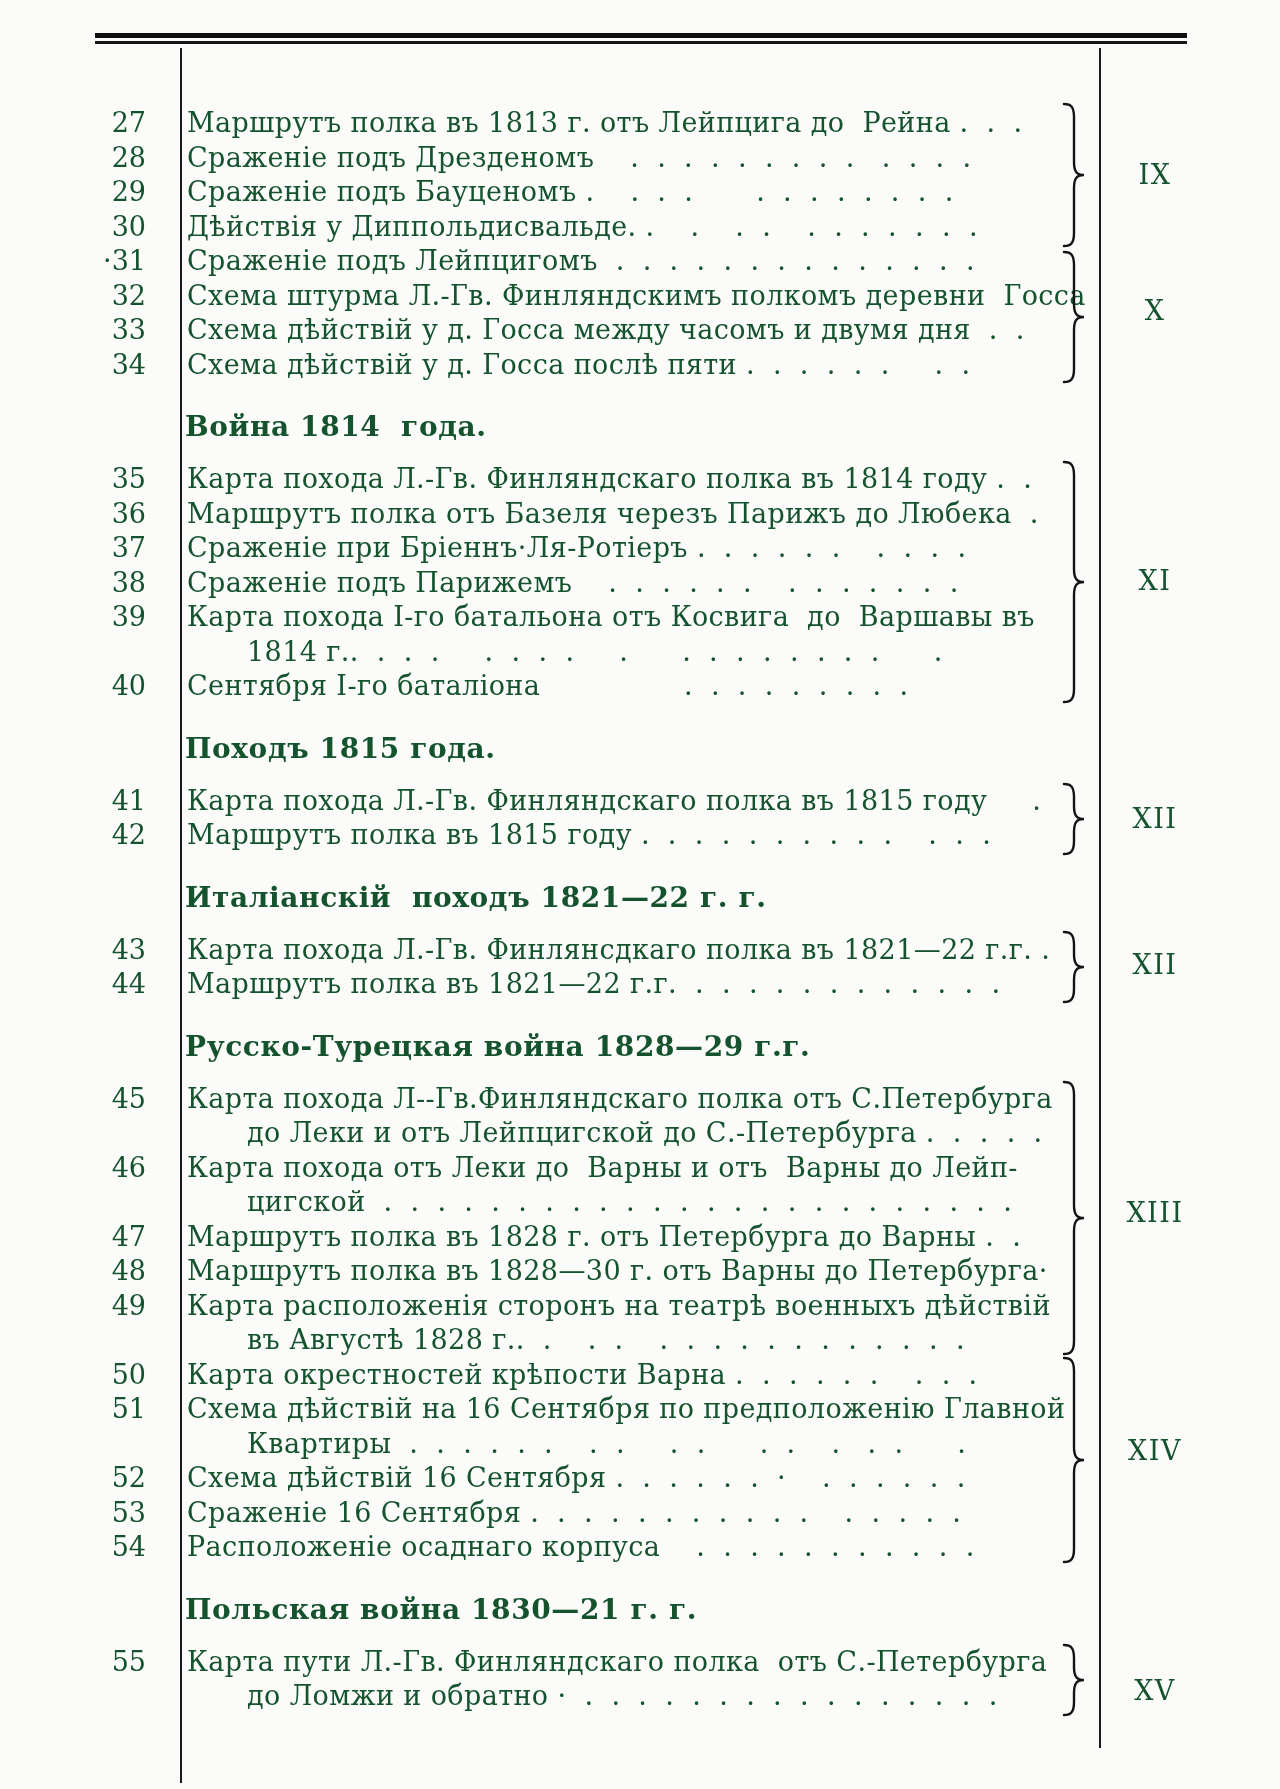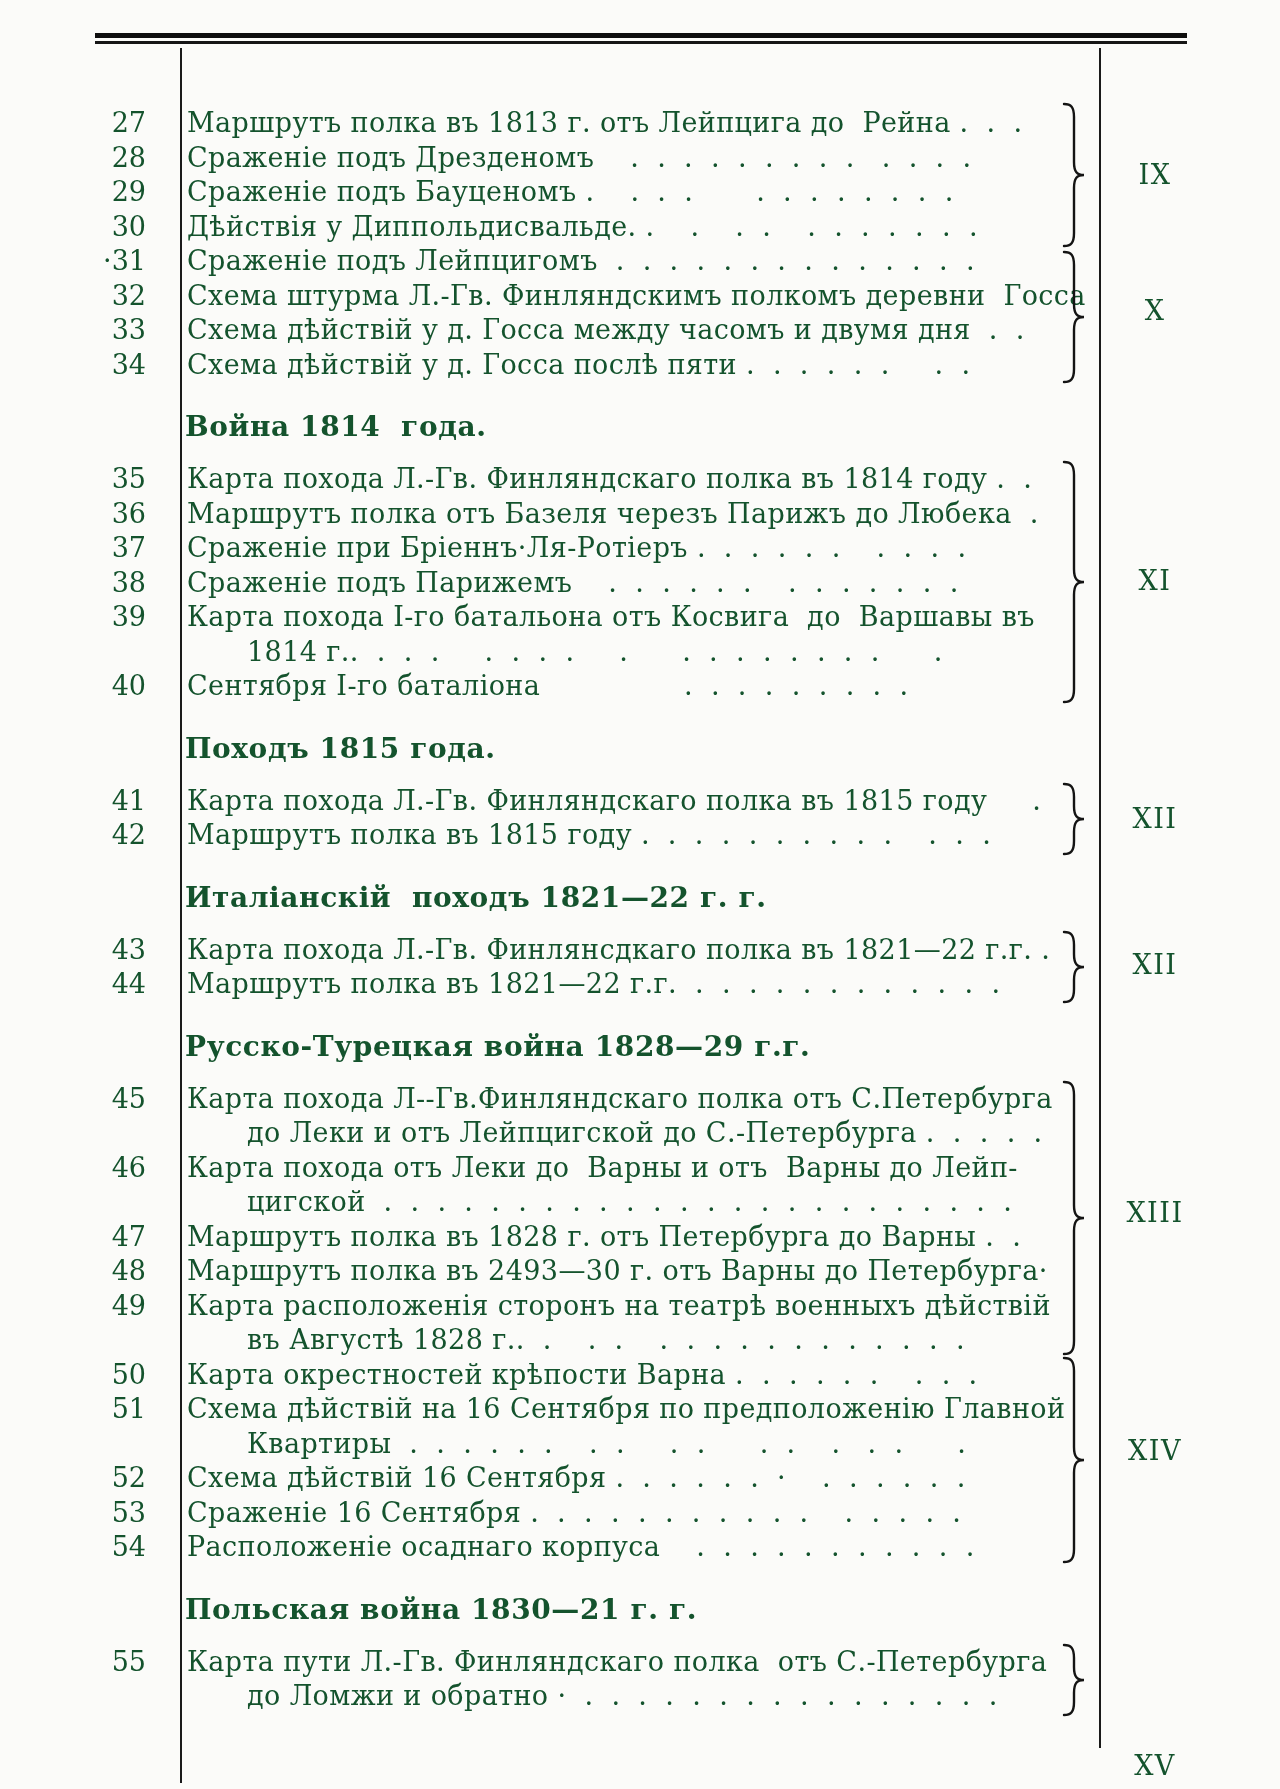--- a/index.html
+++ b/index.html
@@ -139,21 +139,21 @@
       </div>
       <div class="row" style="top: 1186px;">
         <span class="entry-text cont">цигской  .  .  .  .  .  .  .  .  .  .  .  .  .  .  .  .  .  .  .  .  .  .  .  .</span>
       </div>
       <div class="row" style="top: 1221px;">
         <span class="num">47</span>
         <span class="entry-text">Маршрутъ полка въ 1828 г. отъ Петербурга до Варны .  .</span>
       </div>
       <div class="row" style="top: 1255px;">
         <span class="num">48</span>
-        <span class="entry-text">Маршрутъ полка въ 2493—30 г. отъ Варны до Петербурга·</span>
+        <span class="entry-text">Маршрутъ полка въ 1828—30 г. отъ Варны до Петербурга·</span>
       </div>
       <div class="row" style="top: 1290px;">
         <span class="num">49</span>
         <span class="entry-text">Карта расположенія сторонъ на театрѣ военныхъ дѣйствій</span>
       </div>
       <div class="row" style="top: 1324px;">
         <span class="entry-text cont">въ Августѣ 1828 г..  .    .  .    .  .  .  .  .  .  .  .  .  .  .  .</span>
       </div>
       <div class="row" style="top: 1359px;">
         <span class="num">50</span>
@@ -229,14 +229,14 @@
       </svg>
     </div>
 
   <span class="roman" style="top: 160px;">IX</span>
   <span class="roman" style="top: 296px;">X</span>
   <span class="roman" style="top: 566px;">XI</span>
   <span class="roman" style="top: 804px;">XII</span>
   <span class="roman" style="top: 950px;">XII</span>
   <span class="roman" style="top: 1198px;">XIII</span>
   <span class="roman" style="top: 1436px;">XIV</span>
-  <span class="roman" style="top: 1751px;">XV</span>
+  <span class="roman" style="top: 1676px;">XV</span>
 </div>
 
 </body></html>

